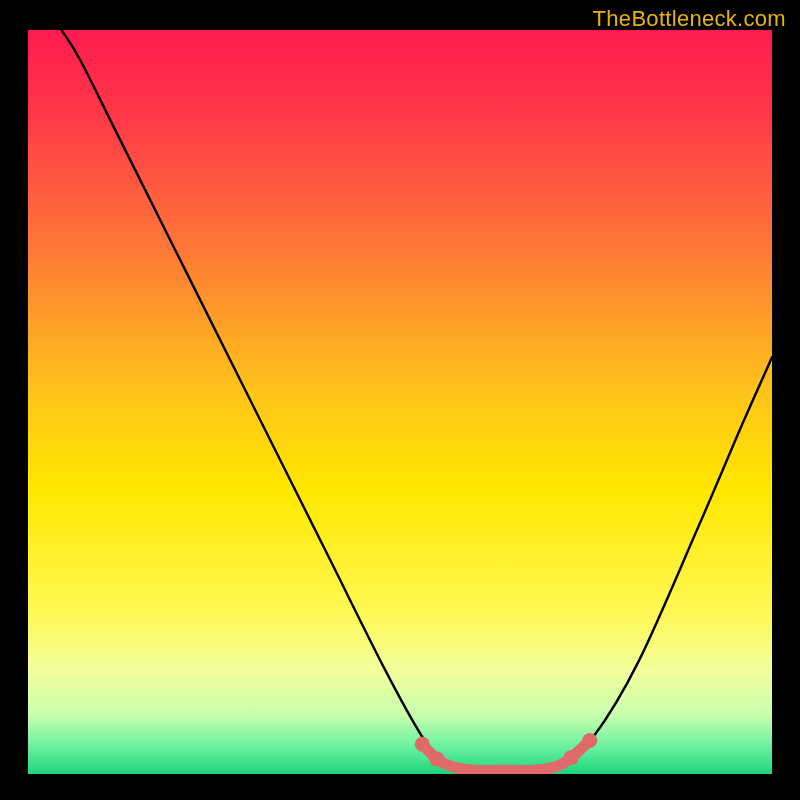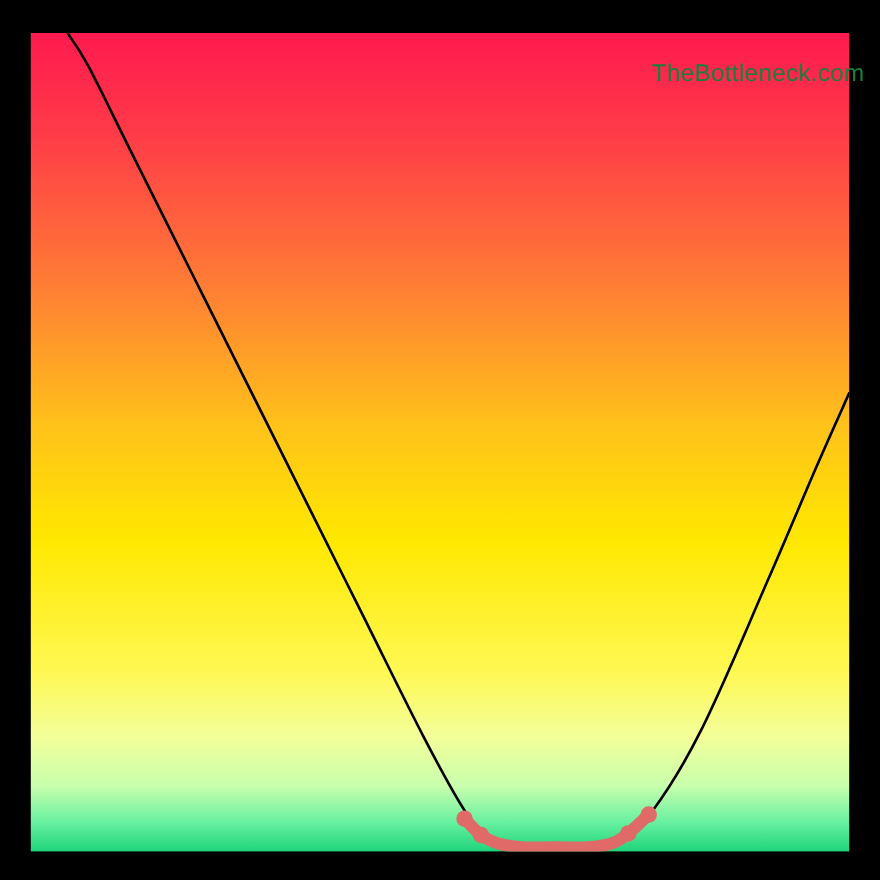--- a/index.html
+++ b/index.html
@@ -14,26 +14,25 @@
   .stage {
     position: relative;
     width: 800px;
     height: 800px;
     background: #000;
   }
   .watermark {
     position: absolute;
     top: 6px;
     right: 14px;
-    color: #15803d;
+    color: #eab308;
     font-size: 22px;
     font-weight: 500;
     letter-spacing: 0.3px;
     z-index: 5;
-    margin-top: 48px;
   }
   svg.plot {
     position: absolute;
     left: 0;
     top: 0;
     width: 800px;
     height: 800px;
   }
 </style>
 </head>

